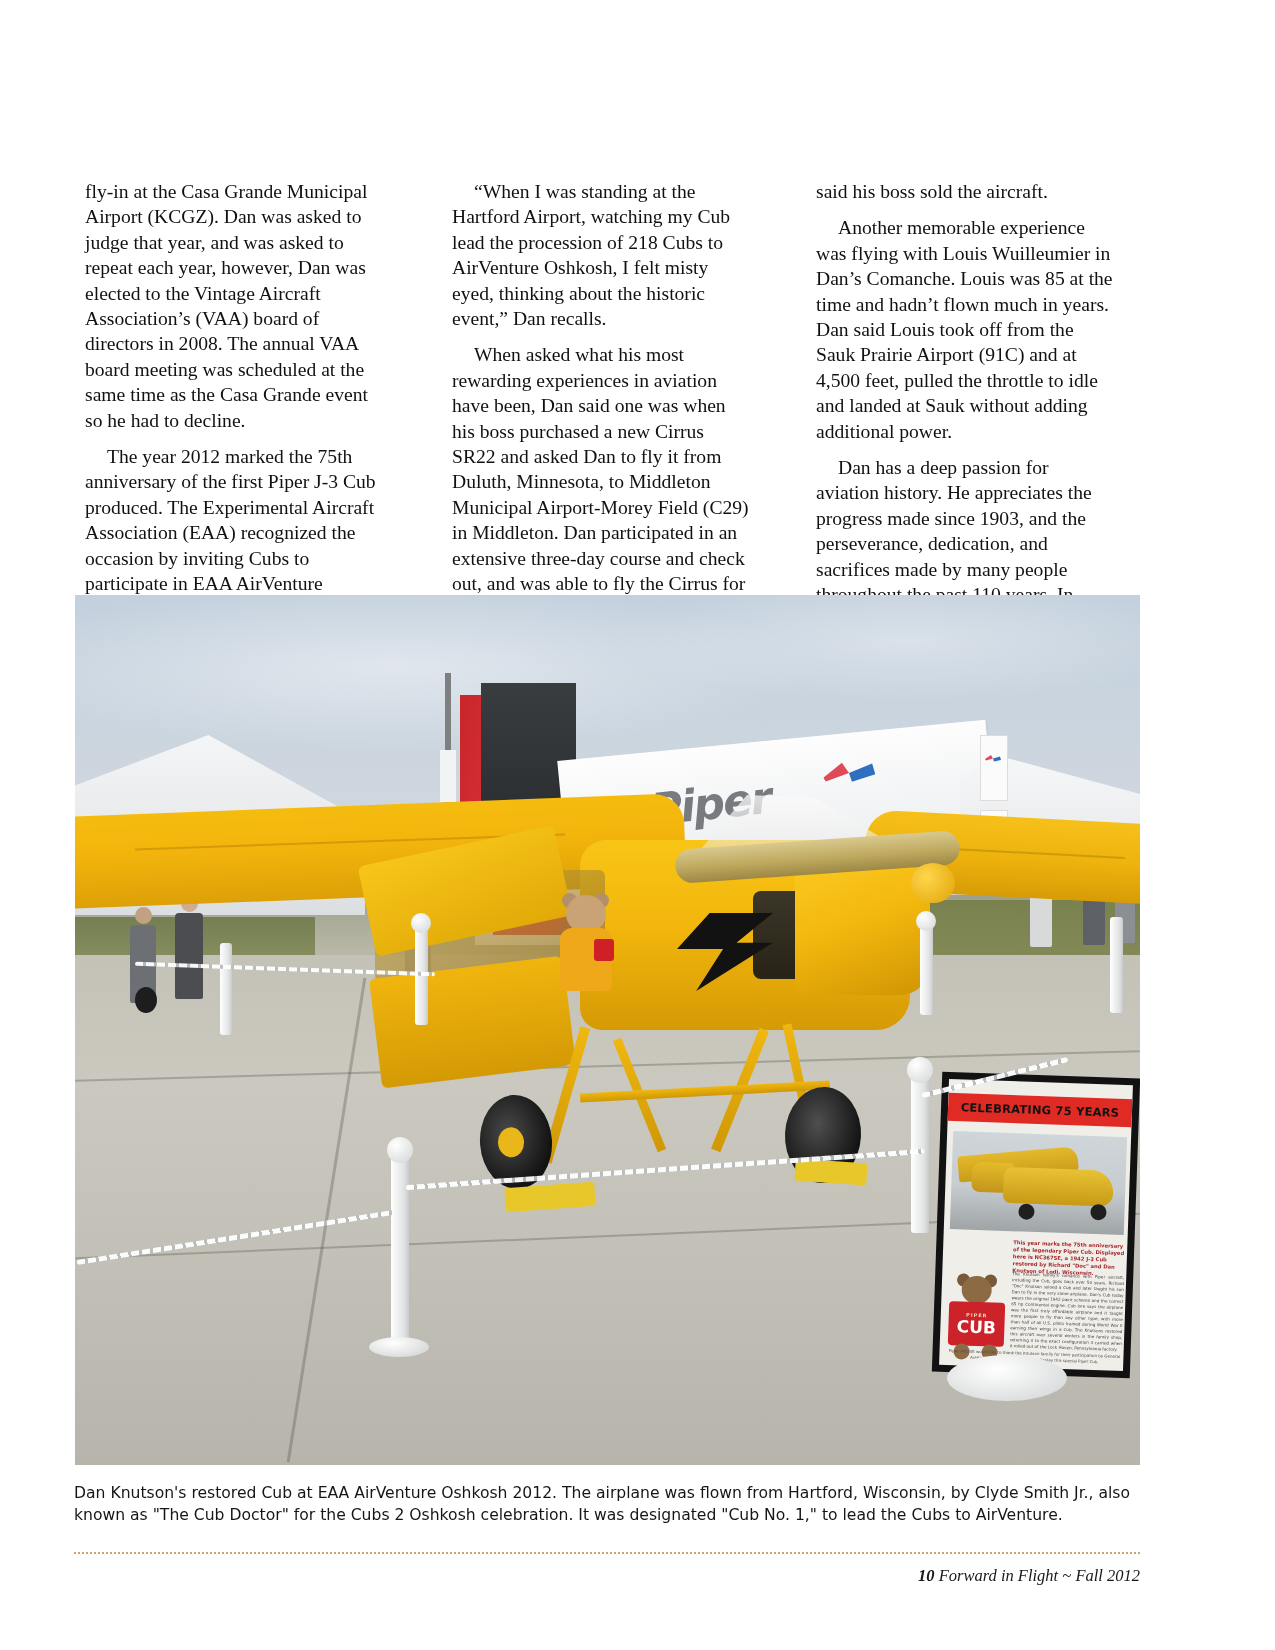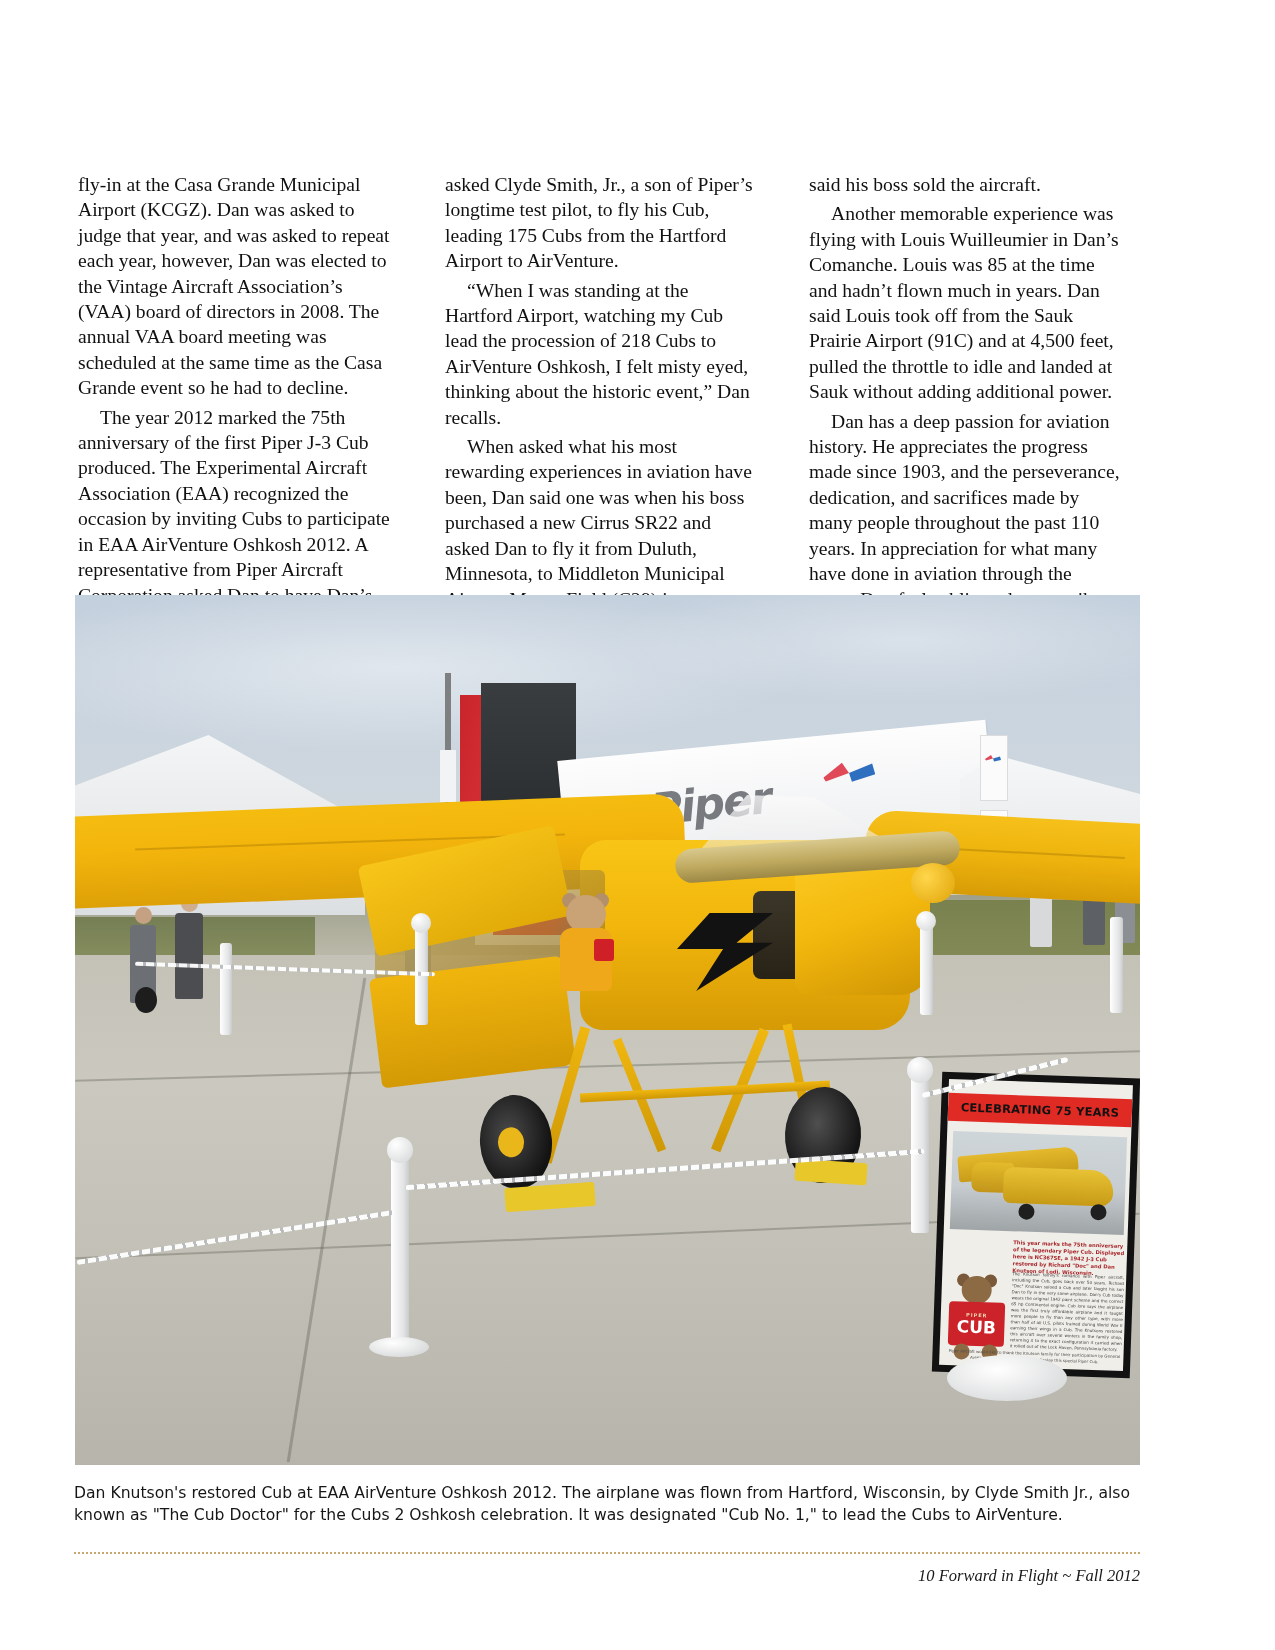--- a/index.html
+++ b/index.html
@@ -41,21 +41,21 @@
     position:absolute;top:0;width:320px;
     font-size:19.6px;
     line-height:25.4px;
     color:#111;
     text-align:left;
     hyphens:none;
   }
   .col1{left:0px;}
   .col2{left:367px;}
   .col3{left:731px;}
-  .col p{margin:4px;}
+  .col p{margin:11px;}
   .col p.ind{text-indent:22px;}
 
   
   .photo{
     position:absolute;left:75px;top:595px;width:1065px;height:870px;
     overflow:hidden;
     background:#b9c7d6;
   }
   .ph-sky{
     position:absolute;left:0;top:0;width:1065px;height:300px;
@@ -381,37 +381,36 @@
     position:absolute;left:74px;top:1552px;width:1066px;height:0;
     border-top:2px dotted #b9893f;
     opacity:.75;
   }
   .footer{
     position:absolute;left:640px;top:1566px;width:500px;
     text-align:right;
     font-family:"Liberation Serif", serif;
     font-style:italic;font-size:16.5px;color:#181818;
   }
-  .footer b{font-weight:normal;}
+  .footer b{font-weight:bold;}
 </style>
 </head>
 <body>
 
 <div class="page">
 
 
   <div class="cols">
 
     <div class="col col1">
       <p>fly-in at the Casa Grande Municipal Airport (KCGZ). Dan was asked to judge that year, and was asked to repeat each year, however, Dan was elected to the Vintage Aircraft Association’s (VAA) board of directors in 2008. The annual VAA board meeting was scheduled at the same time as the Casa Grande event so he had to decline.</p>
       <p class="ind">The year 2012 marked the 75th anniversary of the first Piper J-3 Cub produced. The Experimental Aircraft Association (EAA) recognized the occasion by inviting Cubs to participate in EAA AirVenture Oshkosh 2012. A representative from Piper Aircraft Corporation asked Dan to have Dan’s Cub available in the Piper display at AirVenture. Dan</p>
     </div>
 
     <div class="col col2">
-      <p>asked Clyde Smith, Jr., a son of Piper’s longtime test pilot, to fly his Cub, leading 175 Cubs from the Hartford Airport to AirVenture.</p>
       <p class="ind">“When I was standing at the Hartford Airport, watching my Cub lead the procession of 218 Cubs to AirVenture Oshkosh, I felt misty eyed, thinking about the historic event,” Dan recalls.</p>
       <p class="ind">When asked what his most rewarding experiences in aviation have been, Dan said one was when his boss purchased a new Cirrus SR22 and asked Dan to fly it from Duluth, Minnesota, to Middleton Municipal Airport-Morey Field (C29) in Middleton. Dan participated in an extensive three-day course and check out, and was able to fly the Cirrus for two years,</p>
     </div>
 
     <div class="col col3">
       <p>said his boss sold the aircraft.</p>
       <p class="ind">Another memorable experience was flying with Louis Wuilleumier in Dan’s Comanche. Louis was 85 at the time and hadn’t flown much in years. Dan said Louis took off from the Sauk Prairie Airport (91C) and at 4,500 feet, pulled the throttle to idle and landed at Sauk without adding additional power.</p>
       <p class="ind">Dan has a deep passion for aviation history. He appreciates the progress made since 1903, and the perseverance, dedication, and sacrifices made by many people throughout the past 110 years. In appreciation for what many have done in aviation through the years, Dan feels obligated to contribute whenever he can. Through his work at a car dealership he</p>
     </div>
   </div>

